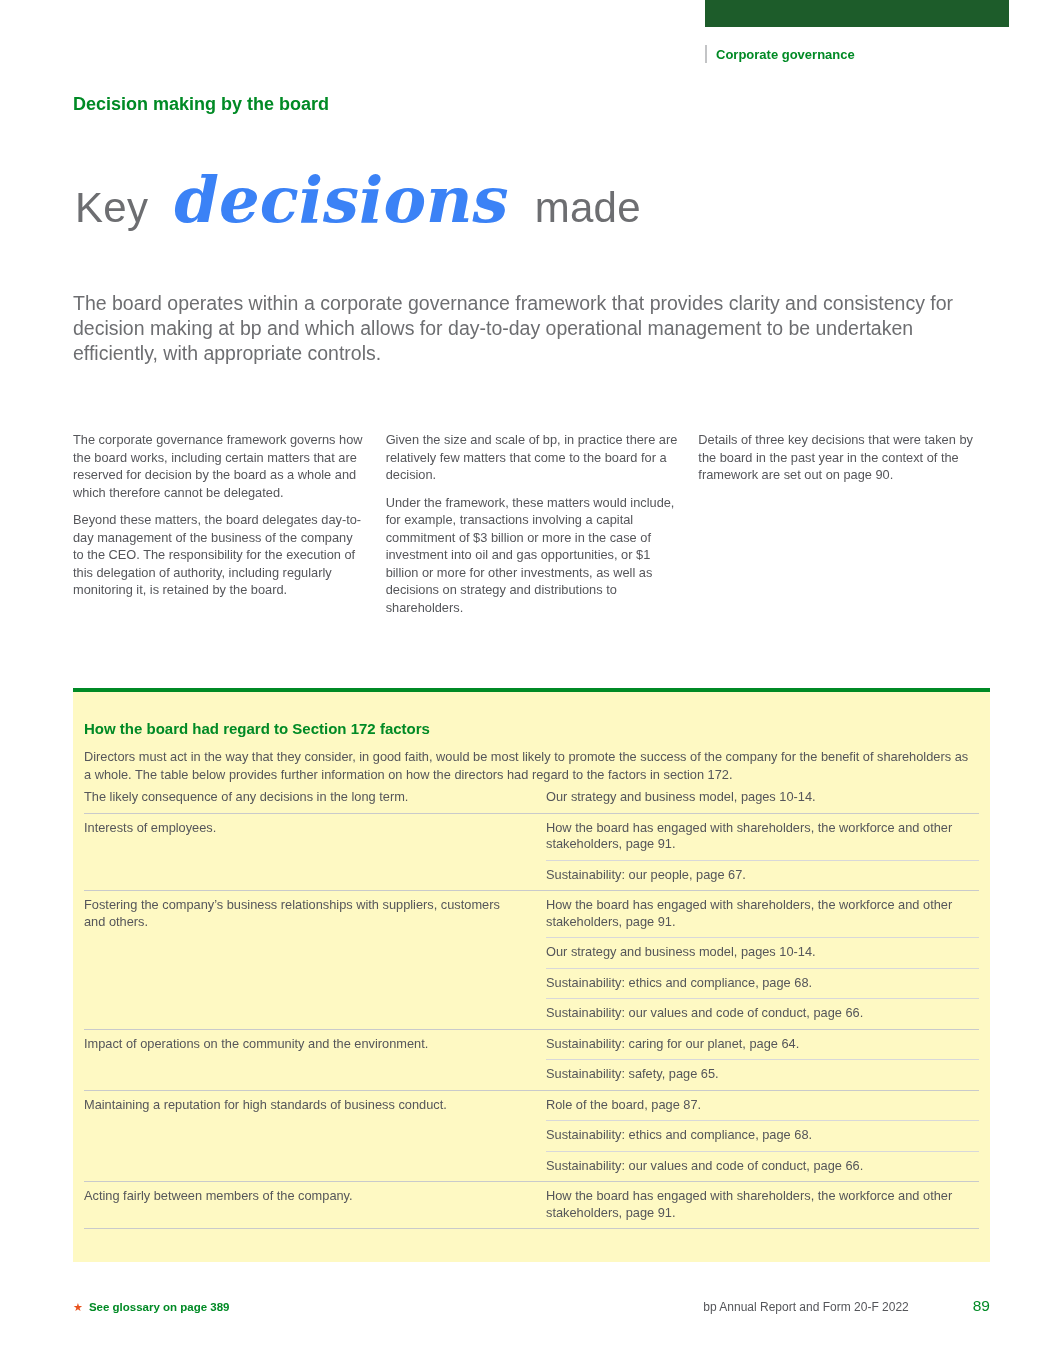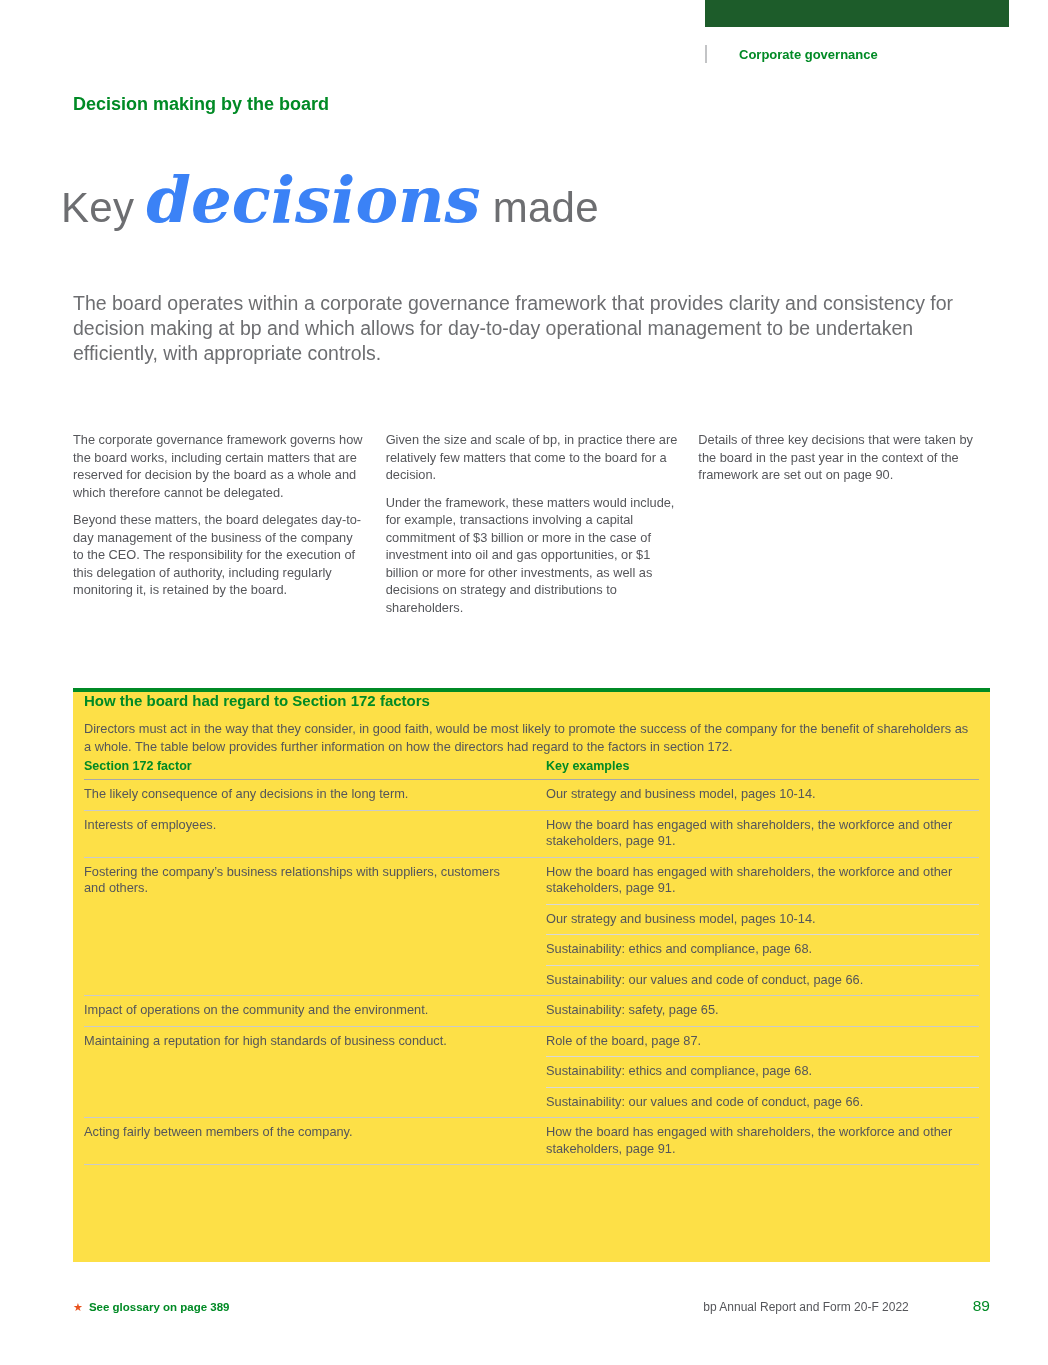--- a/index.html
+++ b/index.html
@@ -5,41 +5,41 @@
   * { margin:0; padding:0; box-sizing:border-box; }
   html, body { background:#ffffff; }
   body {
     width:1048px; height:1365px; position:relative;
     font-family:"Liberation Sans", sans-serif; color:#55565a;
   }
   .page { position:absolute; top:0; left:0; width:1048px; height:1365px; background:#fff; overflow:hidden; }
 
   .corner-tab { position:absolute; left:705px; top:0; width:304px; height:27px; background:#1d5c2a; }
 
-  .section-label { position:absolute; left:705px; top:45px; display:flex; align-items:center;gap:23px; }
+  .section-label { position:absolute; left:705px; top:45px; display:flex; align-items:center; }
   .section-rule { width:2px; height:18px; background:#c3c4c6; margin-right:9px; }
   .section-text { color:#008a25; font-weight:bold; font-size:13px; }
 
   .page-title { position:absolute; left:73px; top:94px; font-size:18px; color:#008a25; font-weight:bold; }
 
-  .hero { position:absolute; left:61px; top:168px; display:flex; align-items:baseline; gap:12px; }
+  .hero { position:absolute; left:75px; top:168px; display:flex; align-items:baseline; gap:26px; }
   .hero-plain { font-size:42px; color:#6d6e71; font-weight:normal; letter-spacing:0.3px; }
   .hero-script {
     font-family:"DejaVu Serif", serif; font-style:italic; font-weight:bold;
     font-size:64px; color:#3b82f6; line-height:1;
   }
 
   .intro { position:absolute; left:73px; top:291px; width:912px; font-size:19.5px; line-height:25px; color:#6d6e71; }
 
   .columns { position:absolute; left:73px; top:431px; width:917px; display:grid; grid-template-columns:1fr 1fr 1fr; column-gap:21px; }
   .columns p { font-size:12.8px; line-height:17.5px; color:#55565a; margin-bottom:10px; }
 
   .panel {
     position:absolute; left:73px; top:688px; width:917px; height:574px;
-    background:#fde047; border-top:4px solid #008a25; padding:0 11px 0;
+    background:#fef9c3; border-top:4px solid #008a25; padding:28px 11px 0;
   }
   .panel-heading { font-size:15px; color:#008a25; font-weight:bold; margin-bottom:11px; }
   .panel-intro { font-size:12.8px; line-height:17.5px; color:#55565a; max-width:888px; }
 
   .s172-table { width:100%; font-size:12.8px; }
   .trow { display:grid; grid-template-columns:462px 1fr; border-bottom:1px solid #c9cacb; }
   .trow.thead { border-bottom:1px solid #a7a8aa; }
   .th { color:#008a25; font-weight:bold; font-size:12.5px; padding:4px 0 6px; }
   .cell-factor { padding:6px 22px 6px 0; line-height:16.5px; }
   .cell-examples { display:flex; flex-direction:column; }
@@ -87,48 +87,46 @@
       </div>
       <div>
         <p>Details of three key decisions that were taken by the board in the past year in the context of the framework are set out on page 90.</p>
       </div>
     </div>
 
   <section class="panel">
     <h2 class="panel-heading">How the board had regard to Section 172 factors</h2>
     <p class="panel-intro">Directors must act in the way that they consider, in good faith, would be most likely to promote the success of the company for the benefit of shareholders as a whole. The table below provides further information on how the directors had regard to the factors in section 172.</p>
     <div class="s172-table" id="s172-table">
-        <div class="trow thead">
-          <div class="th">Section 172 factor</div>
-          <div class="th">Key examples</div>
-        </div>
         <div class="trow">
           <div class="cell-factor">The likely consequence of any decisions in the long term.</div>
           <div class="cell-examples">
             <div class="example">Our strategy and business model, pages 10-14.</div>
           </div>
         </div>
         <div class="trow">
           <div class="cell-factor">Interests of employees.</div>
           <div class="cell-examples">
             <div class="example">How the board has engaged with shareholders, the workforce and other stakeholders, page 91.</div>
+            <div class="example">Sustainability: our people, page 67.</div>
           </div>
         </div>
         <div class="trow">
           <div class="cell-factor">Fostering the company’s business relationships with suppliers, customers and others.</div>
           <div class="cell-examples">
             <div class="example">How the board has engaged with shareholders, the workforce and other stakeholders, page 91.</div>
             <div class="example">Our strategy and business model, pages 10-14.</div>
             <div class="example">Sustainability: ethics and compliance, page 68.</div>
             <div class="example">Sustainability: our values and code of conduct, page 66.</div>
           </div>
         </div>
         <div class="trow">
           <div class="cell-factor">Impact of operations on the community and the environment.</div>
           <div class="cell-examples">
+            <div class="example">Sustainability: caring for our planet, page 64.</div>
             <div class="example">Sustainability: safety, page 65.</div>
           </div>
         </div>
         <div class="trow">
           <div class="cell-factor">Maintaining a reputation for high standards of business conduct.</div>
           <div class="cell-examples">
             <div class="example">Role of the board, page 87.</div>
             <div class="example">Sustainability: ethics and compliance, page 68.</div>
             <div class="example">Sustainability: our values and code of conduct, page 66.</div>
           </div>

